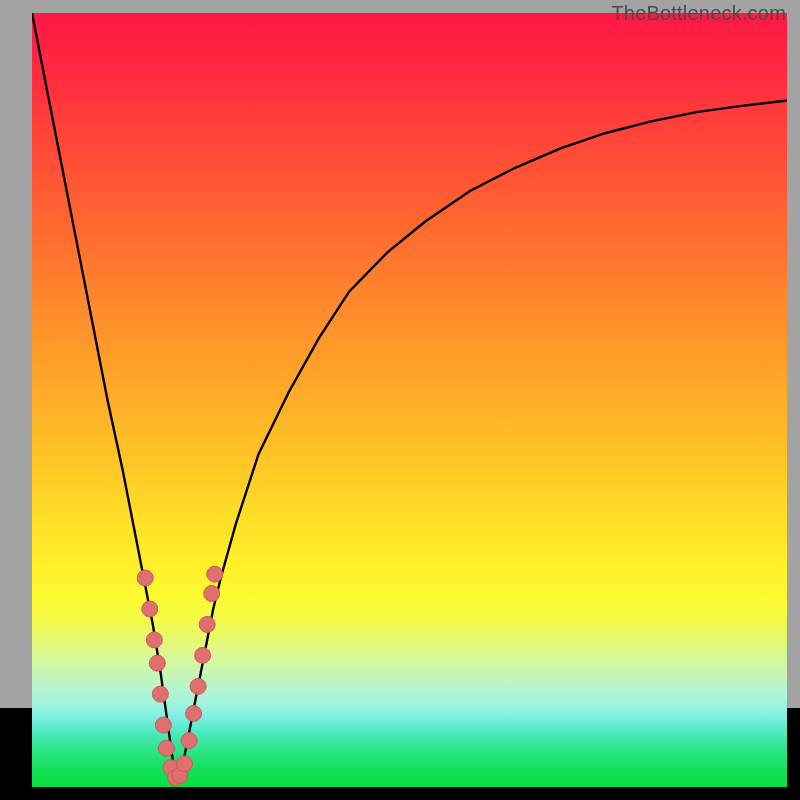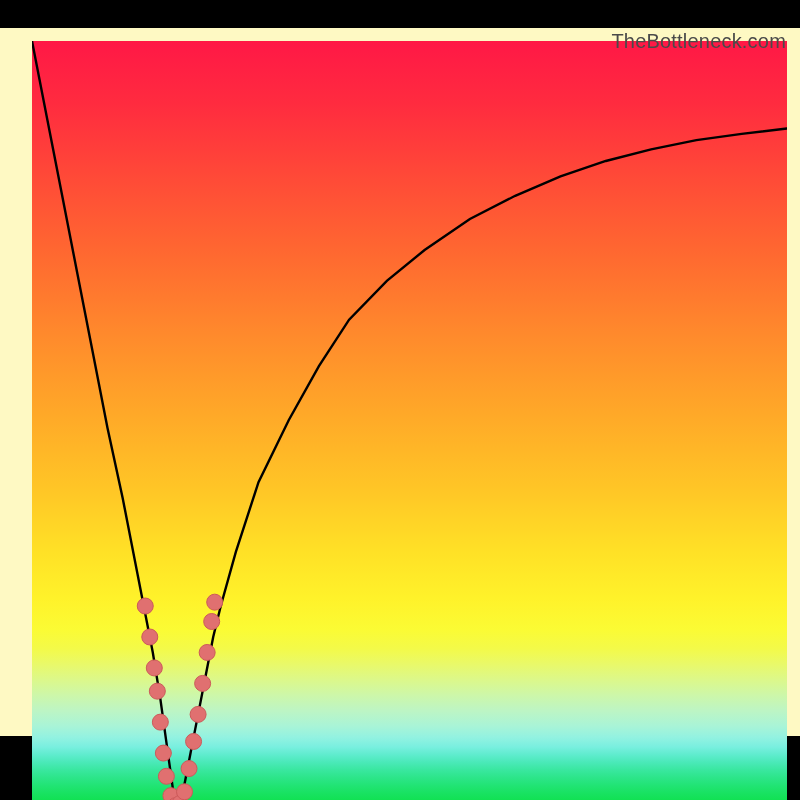--- a/index.html
+++ b/index.html
@@ -8,22 +8,21 @@
     width: 800px;
     height: 800px;
     background: #000;
     overflow: hidden;
     font-family: Arial, Helvetica, sans-serif;
   }
   .stage {
     position: relative;
     width: 800px;
     height: 708px;
-    background: #fef9c3;
-    margin-top: 28px;
+    background: #a3a3a3;
   }
   .plot {
     position: absolute;
     left: 32px;
     top: 13px;
     width: 755px;
     height: 774px;
   }
   .gradient {
     position: absolute;

